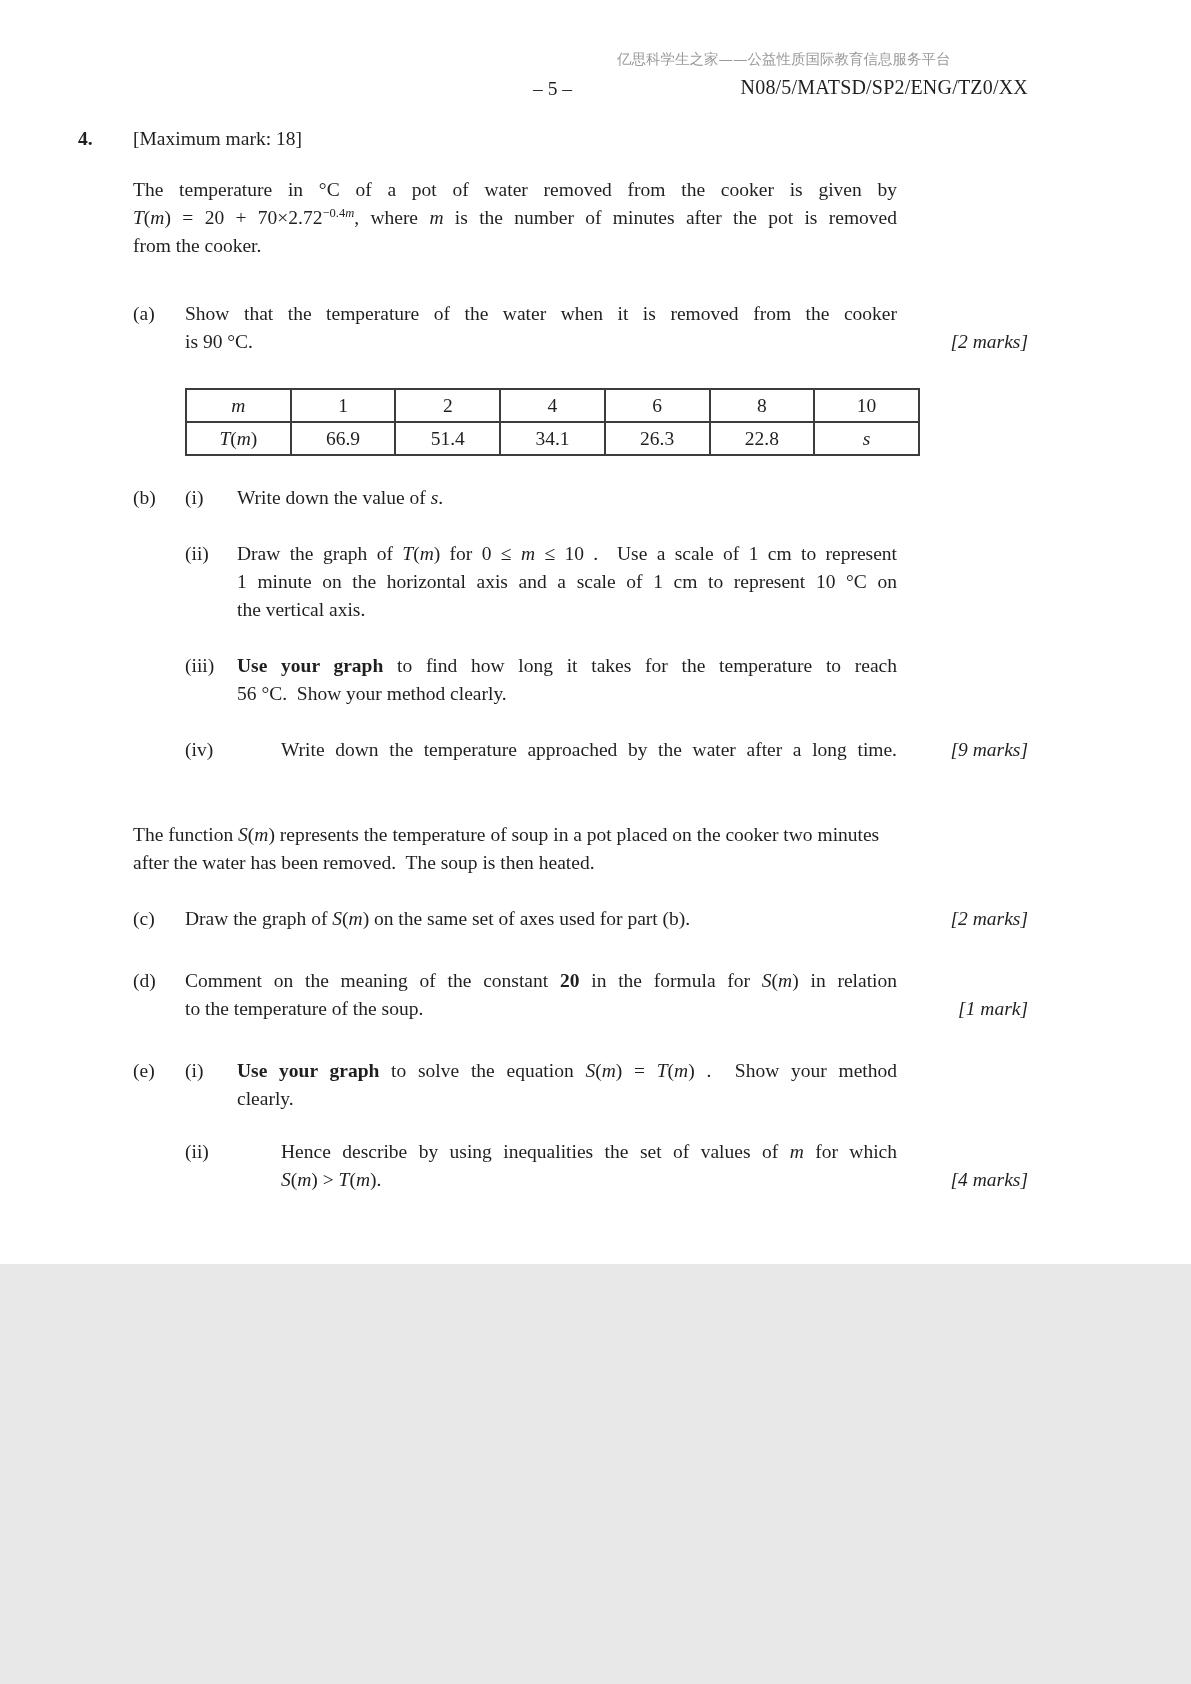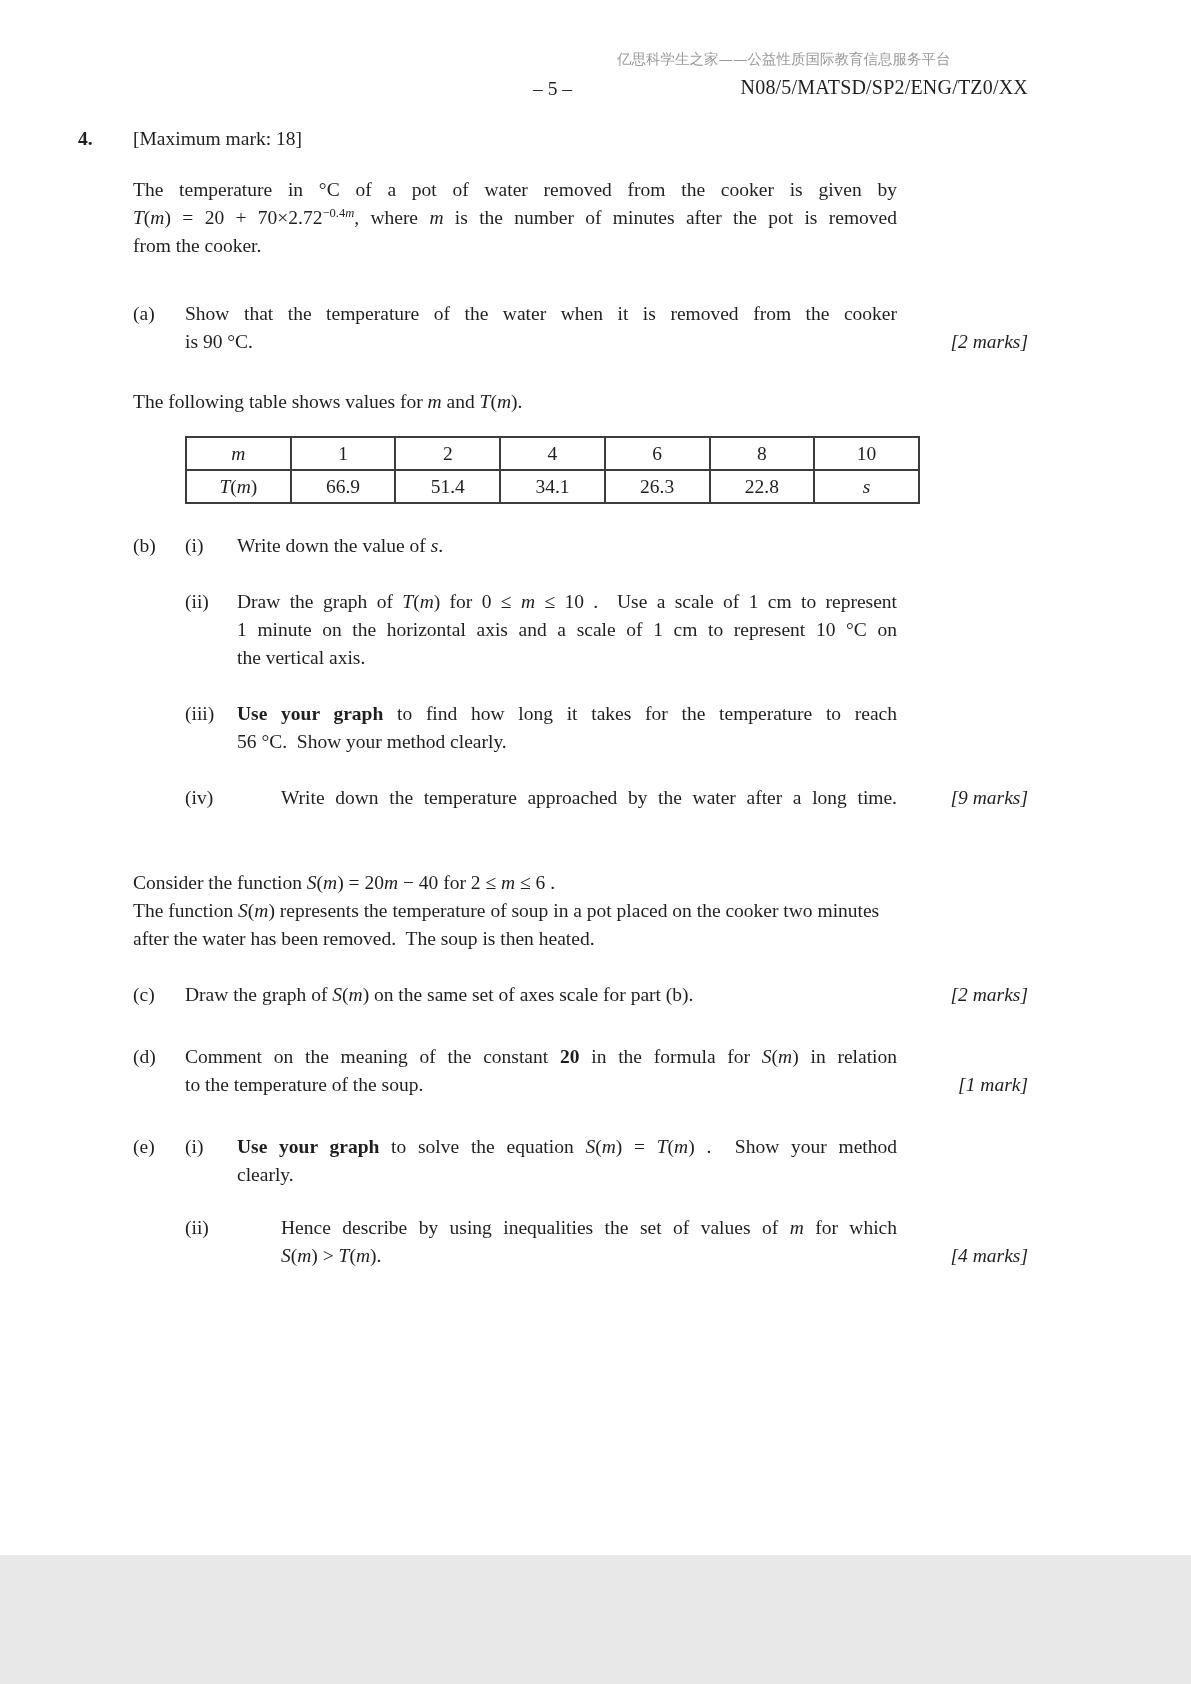--- a/index.html
+++ b/index.html
@@ -1,18 +1,18 @@
 <!DOCTYPE html>
 <html><head>
 <meta charset="utf-8">
 <style>
   html,body{margin:0;padding:0;background:#e8e8e8;}
   .page{
     position:relative;
-    width:1191px;height:1555px;
+    width:1191px;height:1264px;
     margin:0 auto;
     background:#ffffff;
     font-family:"Liberation Serif", serif;
     color:#1f1f1f;
     font-size:19.5px;
     line-height:28px;
     overflow:hidden;
   }
   
   .header-cn{
@@ -114,23 +114,20 @@
 
     <div class="part part-a">
       <span class="plabel">(a)</span>
       <div class="ptext">
           <div class="tline stretch"><span>Show that the temperature of the water when it is removed from the cooker</span></div>
           <div class="tline"><span>is 90 °C.</span></div>
         </div>
       <span class="marks">[2 marks]</span>
     </div>
 
-    <div class="block table-intro">
-        <div class="tline"><span>The following table shows values for </span><span class="seg-i">m</span><span> and </span><span class="seg-i">T</span><span>(</span><span class="seg-i">m</span><span>).</span></div>
-      </div>
 
     <table class="vtable">
       <tbody>
         <tr>
           <td><span class="seg-i">m</span></td>
           <td><span>1</span></td>
           <td><span>2</span></td>
           <td><span>4</span></td>
           <td><span>6</span></td>
           <td><span>8</span></td>
@@ -176,29 +173,28 @@
           <span class="plabel">(iv)</span>
           <div class="ptext">
               <div class="tline stretch"><span>Write down the temperature approached by the water after a long time.</span></div>
             </div>
           <span class="marks">[9 marks]</span>
         </div>
       </div>
     </div>
 
     <div class="block consider">
-        <div class="tline"><span>Consider the function </span><span class="seg-i">S</span><span>(</span><span class="seg-i">m</span><span>) = 20</span><span class="seg-i">m</span><span> − 40 for 2 ≤ </span><span class="seg-i">m</span><span> ≤ 6 .</span></div>
         <div class="tline"><span>The function </span><span class="seg-i">S</span><span>(</span><span class="seg-i">m</span><span>) represents the temperature of soup in a pot placed on the cooker two minutes</span></div>
         <div class="tline"><span>after the water has been removed.&nbsp; The soup is then heated.</span></div>
       </div>
 
     <div class="part part-c">
       <span class="plabel">(c)</span>
       <div class="ptext">
-          <div class="tline"><span>Draw the graph of </span><span class="seg-i">S</span><span>(</span><span class="seg-i">m</span><span>) on the same set of axes scale for part (b).</span></div>
+          <div class="tline"><span>Draw the graph of </span><span class="seg-i">S</span><span>(</span><span class="seg-i">m</span><span>) on the same set of axes used for part (b).</span></div>
         </div>
       <span class="marks">[2 marks]</span>
     </div>
 
     <div class="part part-d">
       <span class="plabel">(d)</span>
       <div class="ptext">
           <div class="tline stretch"><span>Comment on the meaning of the constant </span><span class="seg-b">20</span><span> in the formula for </span><span class="seg-i">S</span><span>(</span><span class="seg-i">m</span><span>) in relation</span></div>
           <div class="tline"><span>to the temperature of the soup.</span></div>
         </div>

